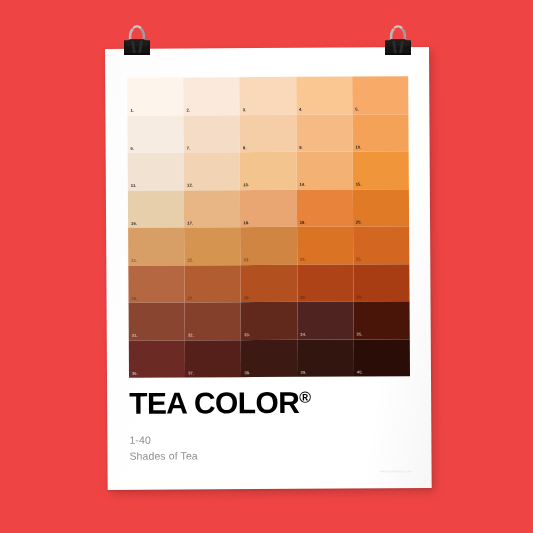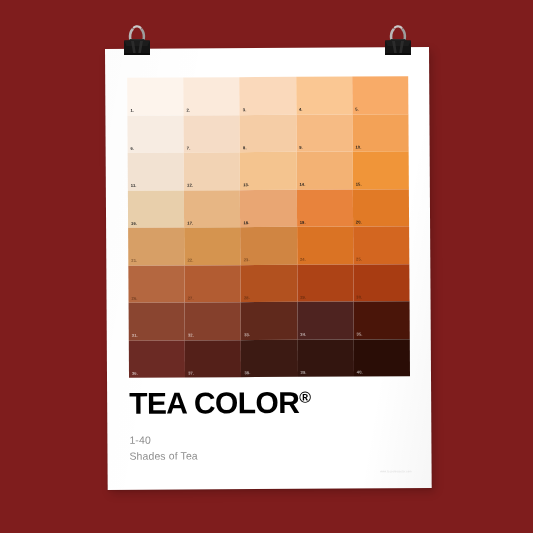--- a/index.html
+++ b/index.html
@@ -13,21 +13,21 @@
     font-family: "Liberation Sans", sans-serif;
     overflow: hidden;
     position: relative;
   }
 
   #scene {
     position: absolute;
     left: 0; top: 0;
     width: 533px;
     height: 533px;
-    background: #7f1d1d;
+    background: #ef4444;
   }
 
   
   .clip {
     position: absolute;
     width: 34px;
     height: 44px;
     z-index: 40;
   }
   .clip-left  { left: 120px; top: 22px; }

